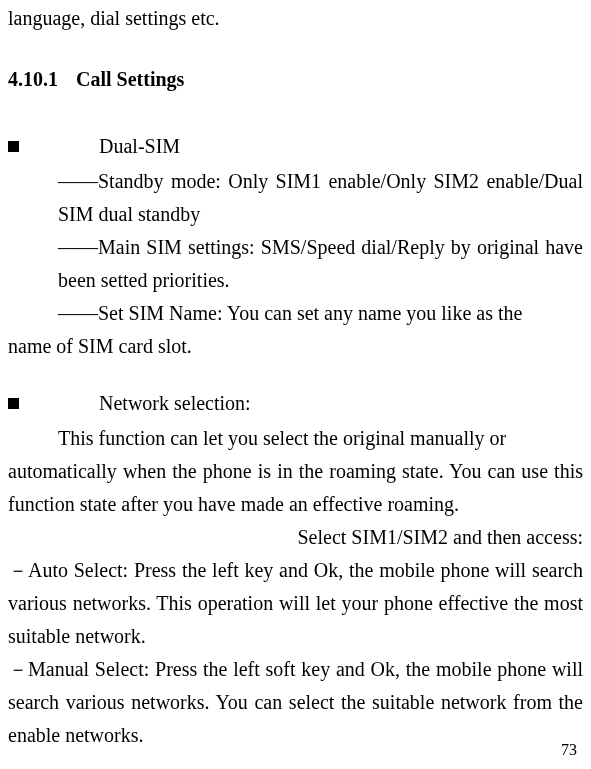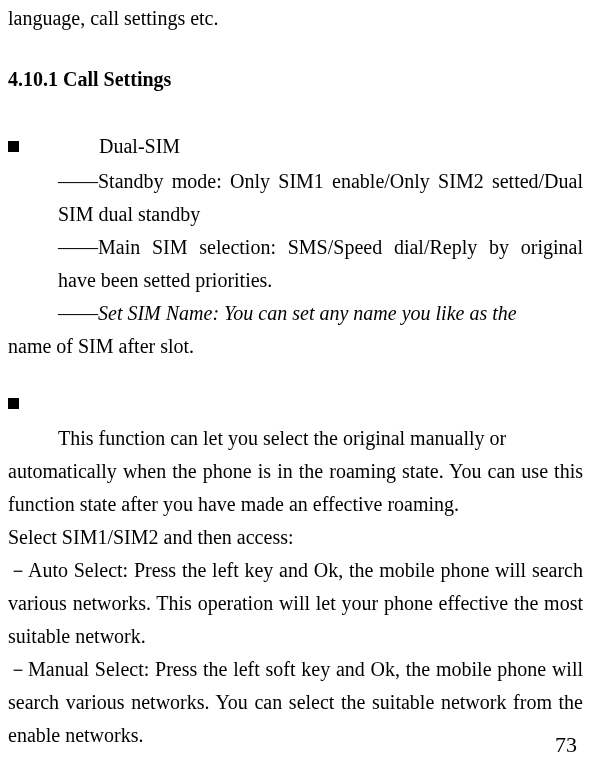--- a/index.html
+++ b/index.html
@@ -21,21 +21,21 @@
     .top-line {
       margin-top: 2px;
       margin-bottom: 28px;
     }
     .section-heading {
       font-weight: bold;
       font-size: 20px;
       margin-bottom: 34px;
     }
     .section-num {
-      margin-right: 5px;
+      margin-right: 18px;
     }
     .bullet-row {
       margin-bottom: 2px;
     }
     .bullet-square {
       display: inline-block;
       width: 11px;
       height: 11px;
       background: #000;
       margin-left: 0px;
@@ -57,49 +57,49 @@
       text-align: justify;
       text-justify: inter-word;
     }
     .space-above {
       margin-top: 24px;
     }
     .page-num {
       position: absolute;
       bottom: 6px;
       right: 14px;
-      font-size: 22px;
+      font-size: 16px;
     }
   </style>
 </head>
 <body>
 
-<div class="top-line">language, call settings etc.</div>
+<div class="top-line">language, dial settings etc.</div>
 
 <div class="section-heading">
   <span class="section-num">4.10.1</span><span>Call Settings</span>
 </div>
 
 <div class="bullet-row">
   <span class="bullet-square"></span><span>Dual-SIM</span>
 </div>
 
-<div class="sub-block para">――Standby mode: Only SIM1 enable/Only SIM2 setted/Dual SIM dual standby</div>
+<div class="sub-block para">――Standby mode: Only SIM1 enable/Only SIM2 enable/Dual SIM dual standby</div>
 
-<div class="sub-block para">――Main SIM selection: SMS/Speed dial/Reply by original have been setted priorities.</div>
+<div class="sub-block para">――Main SIM settings: SMS/Speed dial/Reply by original have been setted priorities.</div>
 
-<div class="sub-block para" style="padding-left:50px;font-style:italic;">――Set SIM Name: You can set any name you like as the</div>
-<div class="flush-left">name of SIM after slot.</div>
+<div class="sub-block para" style="padding-left:50px;">――Set SIM Name: You can set any name you like as the</div>
+<div class="flush-left">name of SIM card slot.</div>
 
 <div class="bullet-row space-above">
-  <span class="bullet-square"></span>
+  <span class="bullet-square"></span><span>Network selection:</span>
 </div>
 
 <div class="para" style="text-indent:50px;">This function can let you select the original manually or</div>
 <div class="para flush-left">automatically when the phone is in the roaming state. You can use this function state after you have made an effective roaming.</div>
 
-<div class="flush-left" style="text-align:left;">Select SIM1/SIM2 and then access:</div>
+<div class="flush-left" style="text-align:right;">Select SIM1/SIM2 and then access:</div>
 
 <div class="para flush-left">－Auto Select: Press the left key and Ok, the mobile phone will search various networks. This operation will let your phone effective the most suitable network.</div>
 
 <div class="para flush-left">－Manual Select: Press the left soft key and Ok, the mobile phone will search various networks. You can select the suitable network from the enable networks.</div>
 
 <div class="page-num">73</div>
 
 </body></html>

